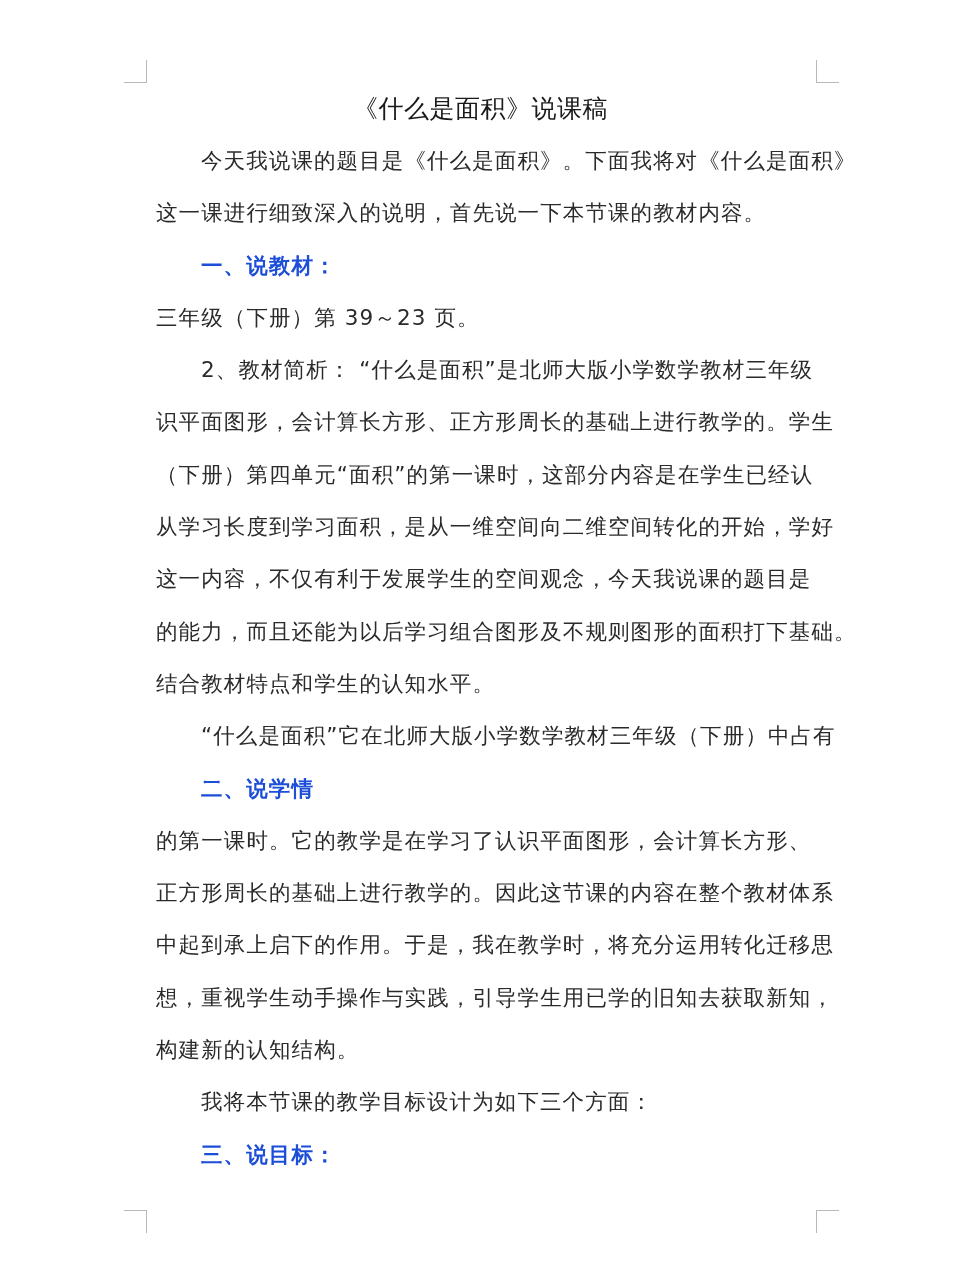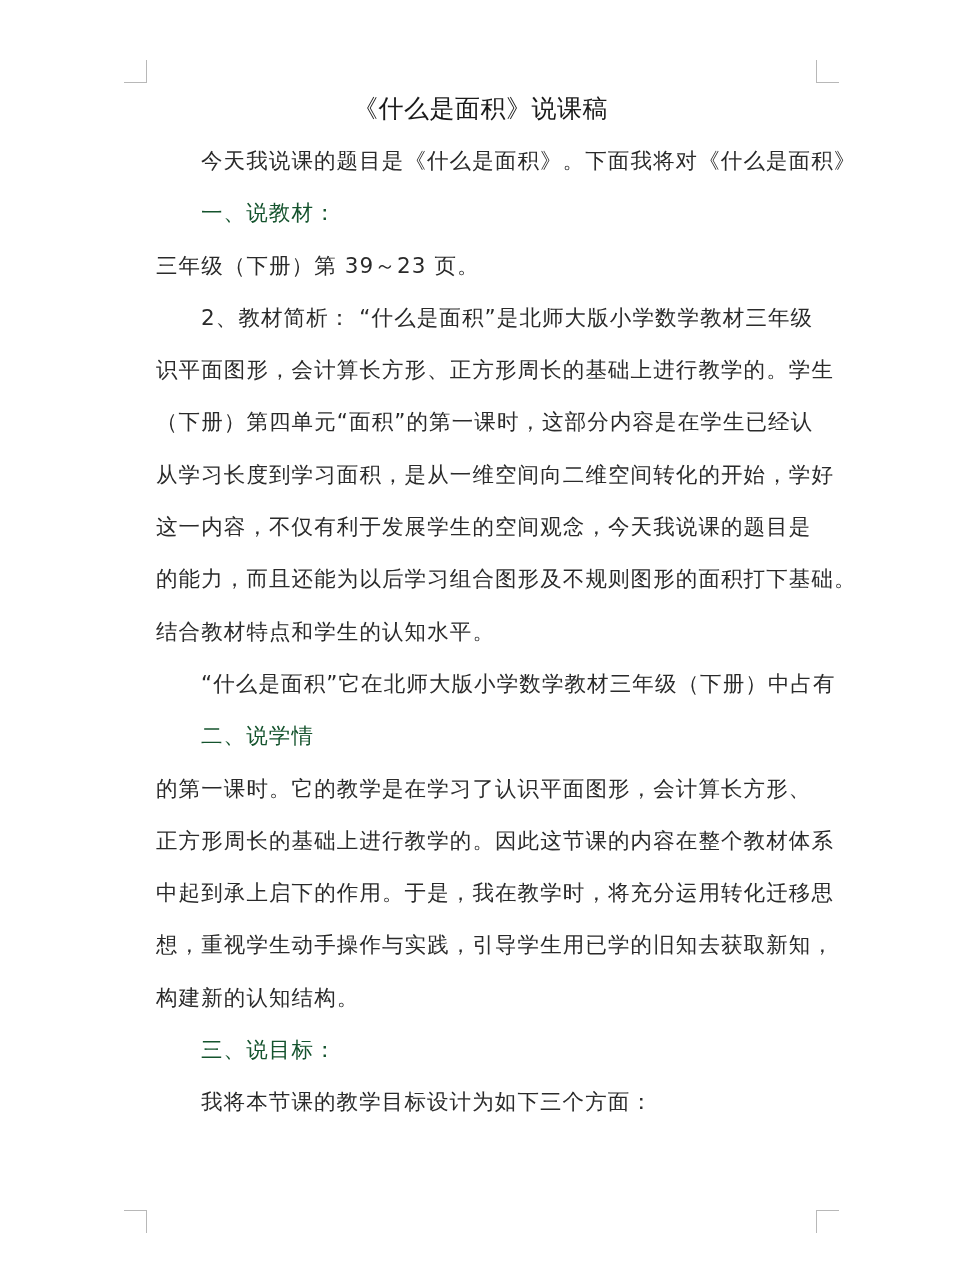--- a/index.html
+++ b/index.html
@@ -8,45 +8,46 @@
     .corner { position:absolute; width:22px; height:22px; border-color:#b8b8b8; border-style:solid; border-width:0; }
     .c-tl { left:124px; top:60px; border-right-width:1.5px; border-bottom-width:1.5px; }
     .c-tr { left:816px; top:60px; border-left-width:1.5px; border-bottom-width:1.5px; }
     .c-bl { left:124px; top:1210px; border-right-width:1.5px; border-top-width:1.5px; }
     .c-br { left:816px; top:1210px; border-left-width:1.5px; border-top-width:1.5px; }
     .title { position:absolute; left:0; width:961px; top:92px; text-align:center;
       font-size:25px; font-weight:normal; color:#1a1a1a; letter-spacing:0.5px; }
     .page { position:absolute; left:156px; top:140px; width:674px; }
     .line { height:52.3px; line-height:42px; font-size:21.5px; white-space:nowrap; letter-spacing:1.1px; }
     .indent { padding-left:45px; }
-    .heading { font-weight:normal; color:#14532d; }
+    .heading { font-weight:bold; color:#1d4ed8; }
   </style>
 </head>
 <body>
 
 <div class="corner c-tl"></div>
 <div class="corner c-tr"></div>
 <div class="corner c-bl"></div>
 <div class="corner c-br"></div>
 
 <div class="title">《什么是面积》说课稿</div>
 
 <div class="page">
   <div class="line indent">今天我说课的题目是《什么是面积》。下面我将对《什么是面积》</div>
+  <div class="line">这一课进行细致深入的说明，首先说一下本节课的教材内容。</div>
   <div class="line indent heading">一、说教材：</div>
   <div class="line">三年级（下册）第 39～23 页。</div>
   <div class="line indent">2、教材简析： “什么是面积”是北师大版小学数学教材三年级</div>
   <div class="line">识平面图形，会计算长方形、正方形周长的基础上进行教学的。学生</div>
   <div class="line">（下册）第四单元“面积”的第一课时，这部分内容是在学生已经认</div>
   <div class="line">从学习长度到学习面积，是从一维空间向二维空间转化的开始，学好</div>
   <div class="line">这一内容，不仅有利于发展学生的空间观念，今天我说课的题目是</div>
   <div class="line">的能力，而且还能为以后学习组合图形及不规则图形的面积打下基础。</div>
   <div class="line">结合教材特点和学生的认知水平。</div>
   <div class="line indent">“什么是面积”它在北师大版小学数学教材三年级（下册）中占有</div>
   <div class="line indent heading">二、说学情</div>
   <div class="line">的第一课时。它的教学是在学习了认识平面图形，会计算长方形、</div>
   <div class="line">正方形周长的基础上进行教学的。因此这节课的内容在整个教材体系</div>
   <div class="line">中起到承上启下的作用。于是，我在教学时，将充分运用转化迁移思</div>
   <div class="line">想，重视学生动手操作与实践，引导学生用已学的旧知去获取新知，</div>
   <div class="line">构建新的认知结构。</div>
+  <div class="line indent">我将本节课的教学目标设计为如下三个方面：</div>
   <div class="line indent heading">三、说目标：</div>
-  <div class="line indent">我将本节课的教学目标设计为如下三个方面：</div>
 </div>
 
 </body></html>

